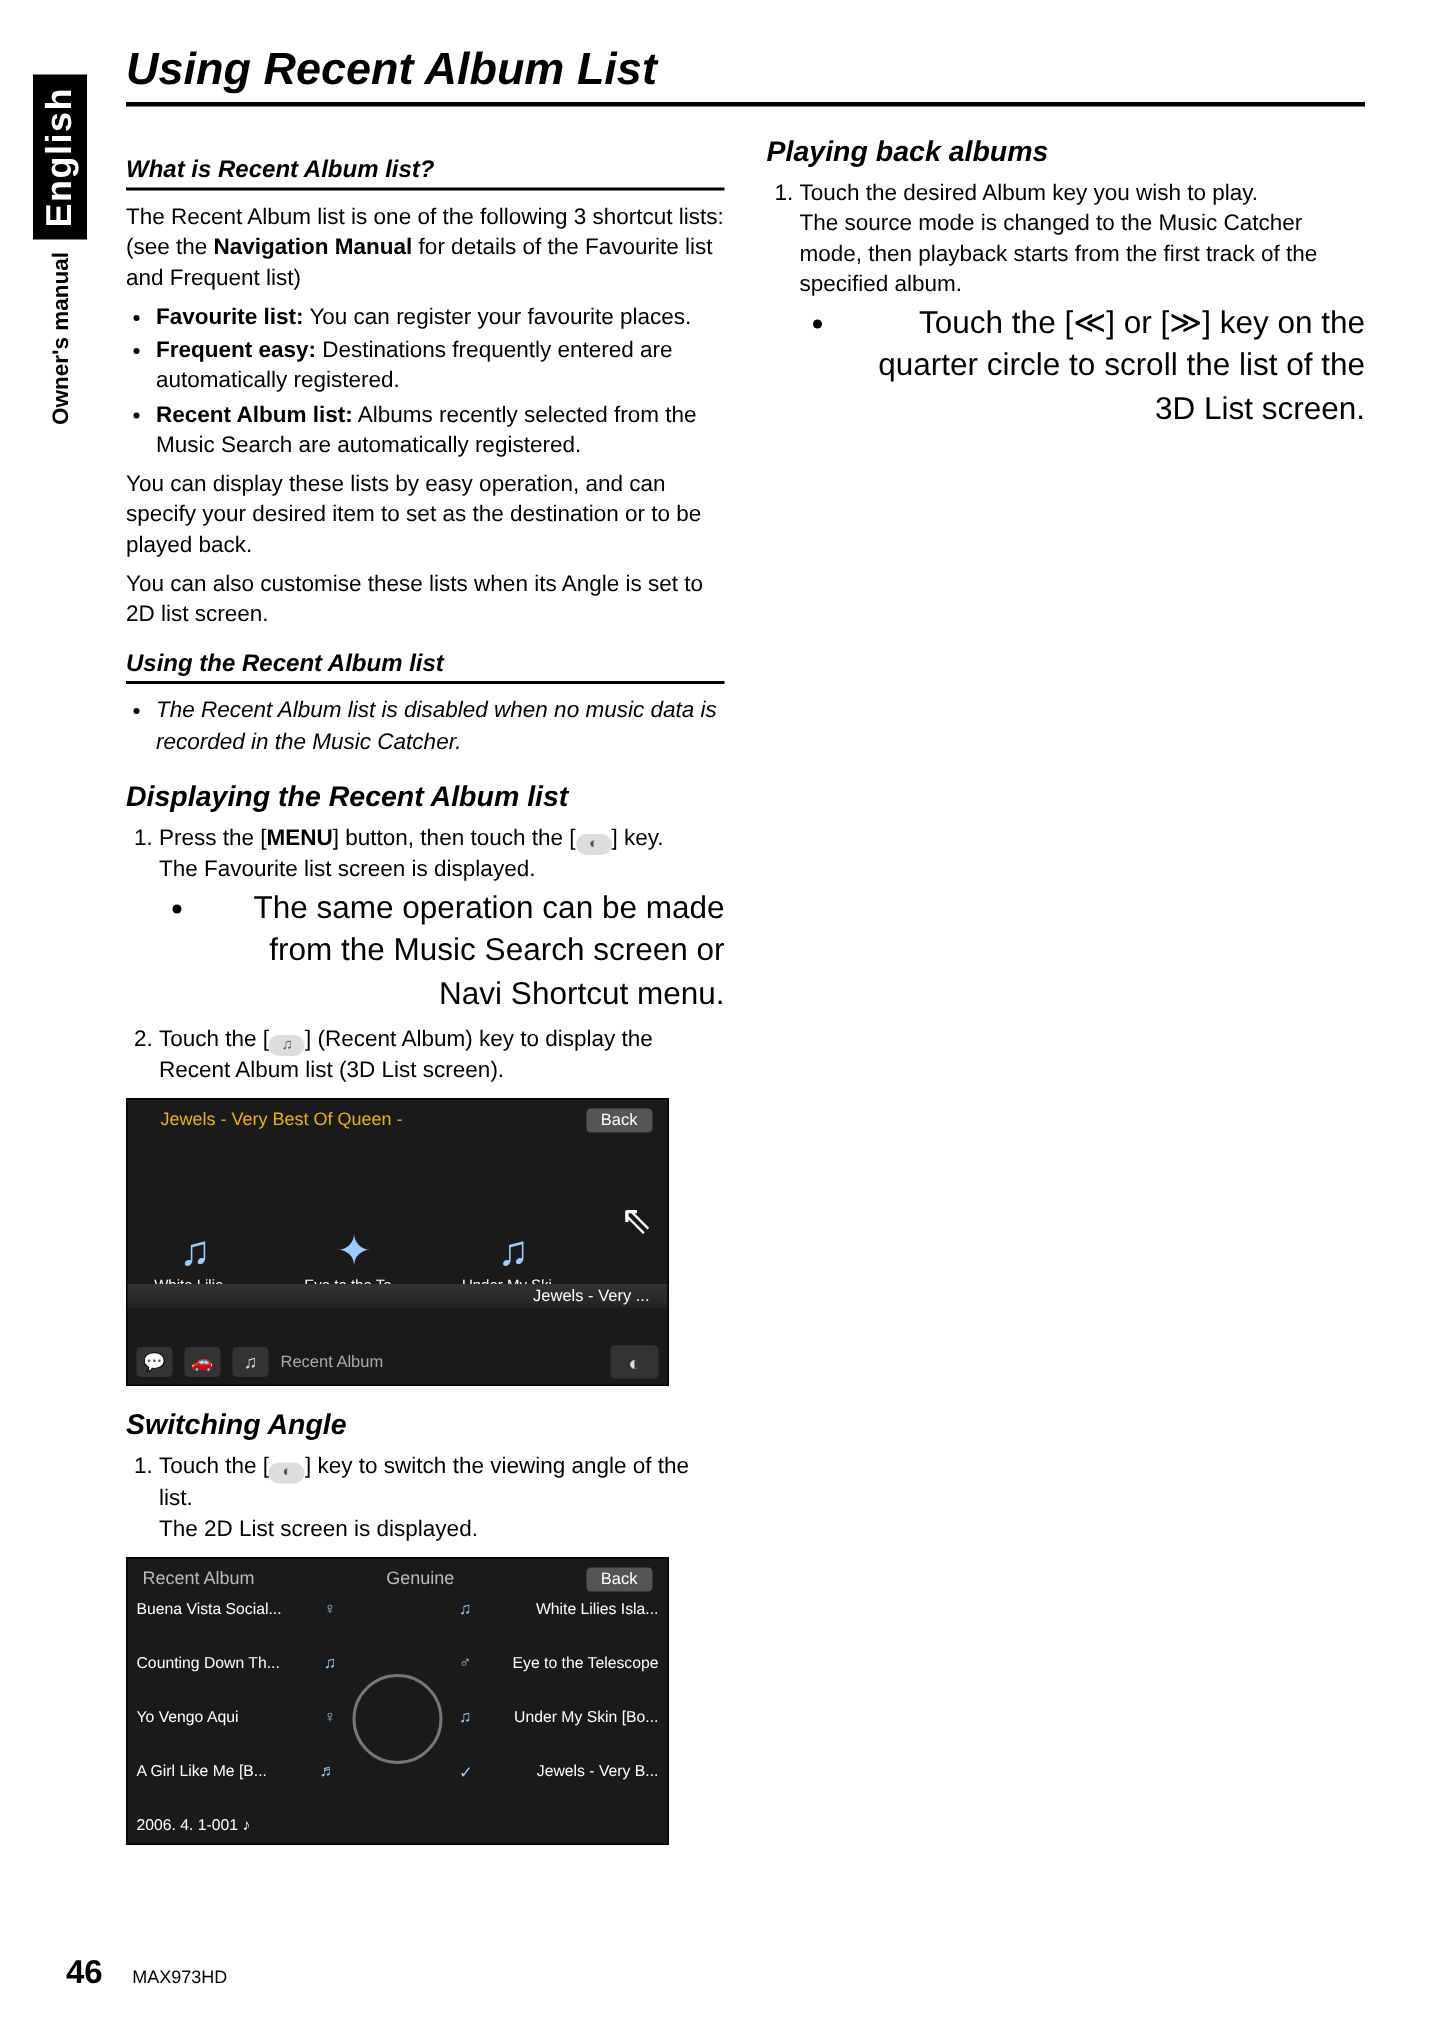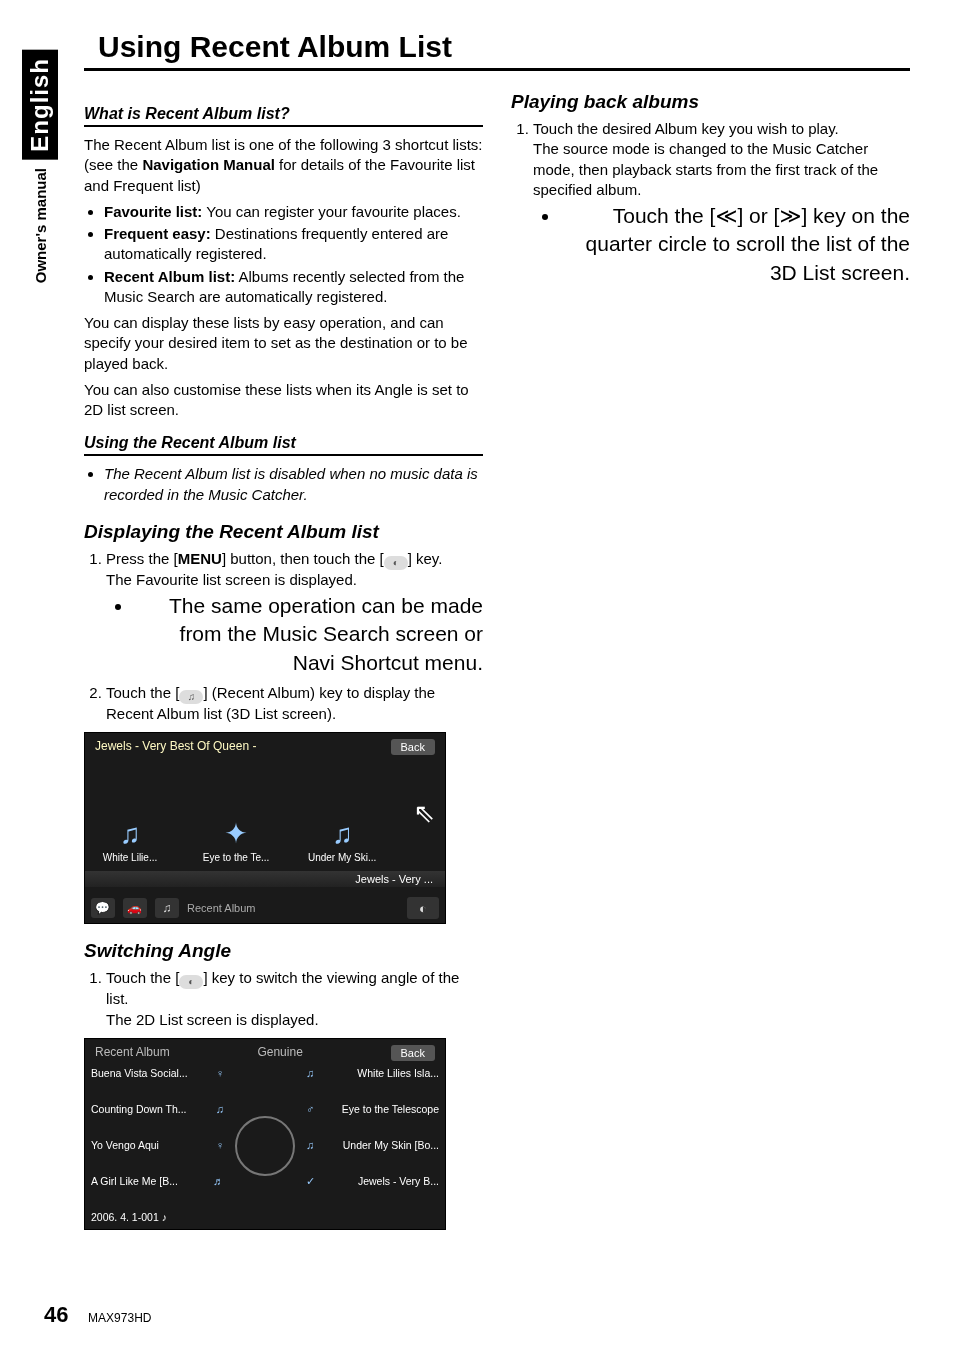--- a/index.html
+++ b/index.html
@@ -46,21 +46,22 @@
     transform: rotate(180deg);
     margin-top: 2px;
     padding: 6px 2px;
   }
   .page-title-wrap {
     margin-bottom: 8px;
   }
   .page-title {
     font-size: 30px;
     font-weight: bold;
-    margin: 0 0 4px 14px;
+    font-style: italic;
+    margin: 0 0 4px 0;
   }
   .title-rule {
     border: 0;
     border-top: 3px solid #000;
     margin: 0;
   }
   .columns {
     display: flex;
     gap: 28px;
     margin-top: 20px;
@@ -151,21 +152,22 @@
   .screenshot .sc-header {
     position: absolute;
     top: 6px;
     left: 10px;
     right: 10px;
     display: flex;
     justify-content: space-between;
     font-size: 12px;
   }
   .screenshot .sc-header .title {
-    color: #fef9c3;
+    color: #eab308;
+    margin-left: 12px;
   }
   .screenshot .sc-header .back {
     background: #555;
     color: #fff;
     padding: 2px 10px;
     border-radius: 3px;
     font-size: 11px;
   }
   .screenshot .sc-mid {
     position: absolute;
@@ -192,21 +194,21 @@
     margin-bottom: 2px;
     color: #9cf;
   }
   .sc-cursor {
     font-size: 26px;
     color: #fff;
     align-self: center;
   }
   .screenshot .sc-strip {
     position: absolute;
-    bottom: 36px;
+    bottom: 51px;
     left: 0;
     right: 0;
     height: 16px;
     background: linear-gradient(#333, #222);
     color: #fff;
     font-size: 11px;
     text-align: right;
     padding-right: 12px;
     line-height: 16px;
   }

